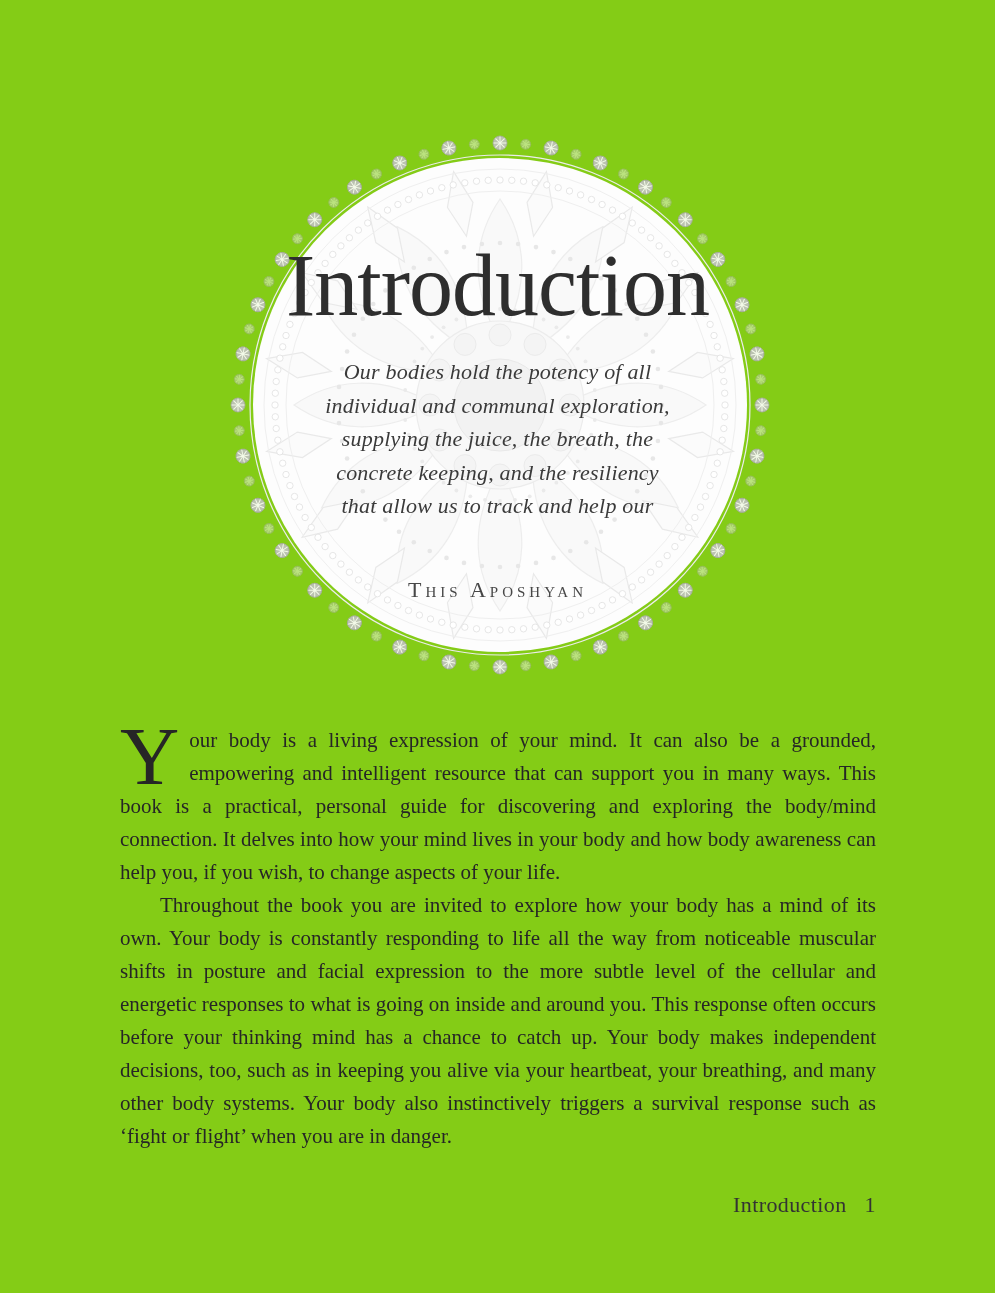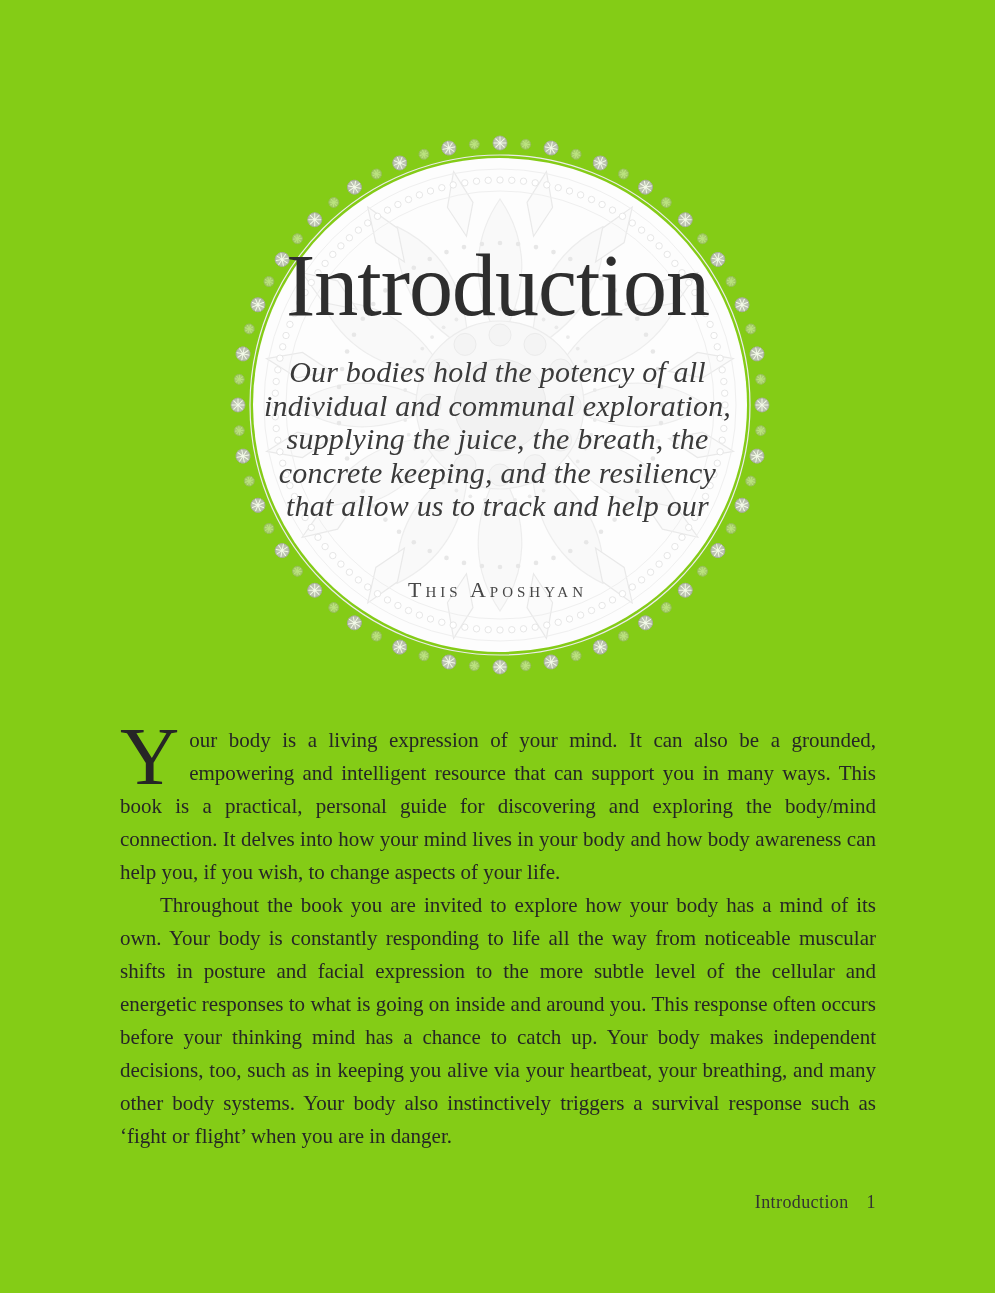--- a/index.html
+++ b/index.html
@@ -38,21 +38,21 @@
   }
 
   
   .quote {
     position: absolute;
     left: 0;
     top: 355px;
     width: 100%;
     text-align: center;
     font-style: italic;
-    font-size: 30px;
+    font-size: 22px;
     line-height: 33.5px;
     color: #3a3a3a;
     letter-spacing: 0.2px;
   }
 
   
   .attribution {
     position: absolute;
     left: 0;
     top: 577px;
@@ -85,21 +85,21 @@
     color: #262626;
   }
 
   
   .footer {
     position: absolute;
     left: 120px;
     top: 1192px;
     width: 756px;
     text-align: right;
-    font-size: 18px;
+    font-size: 22px;
     color: #333333;
     letter-spacing: 0.4px;
   }
   .footer .pagenum { margin-left: 18px; }
 </style>
 </head>
 <body>
 
 <div class="page">
 

